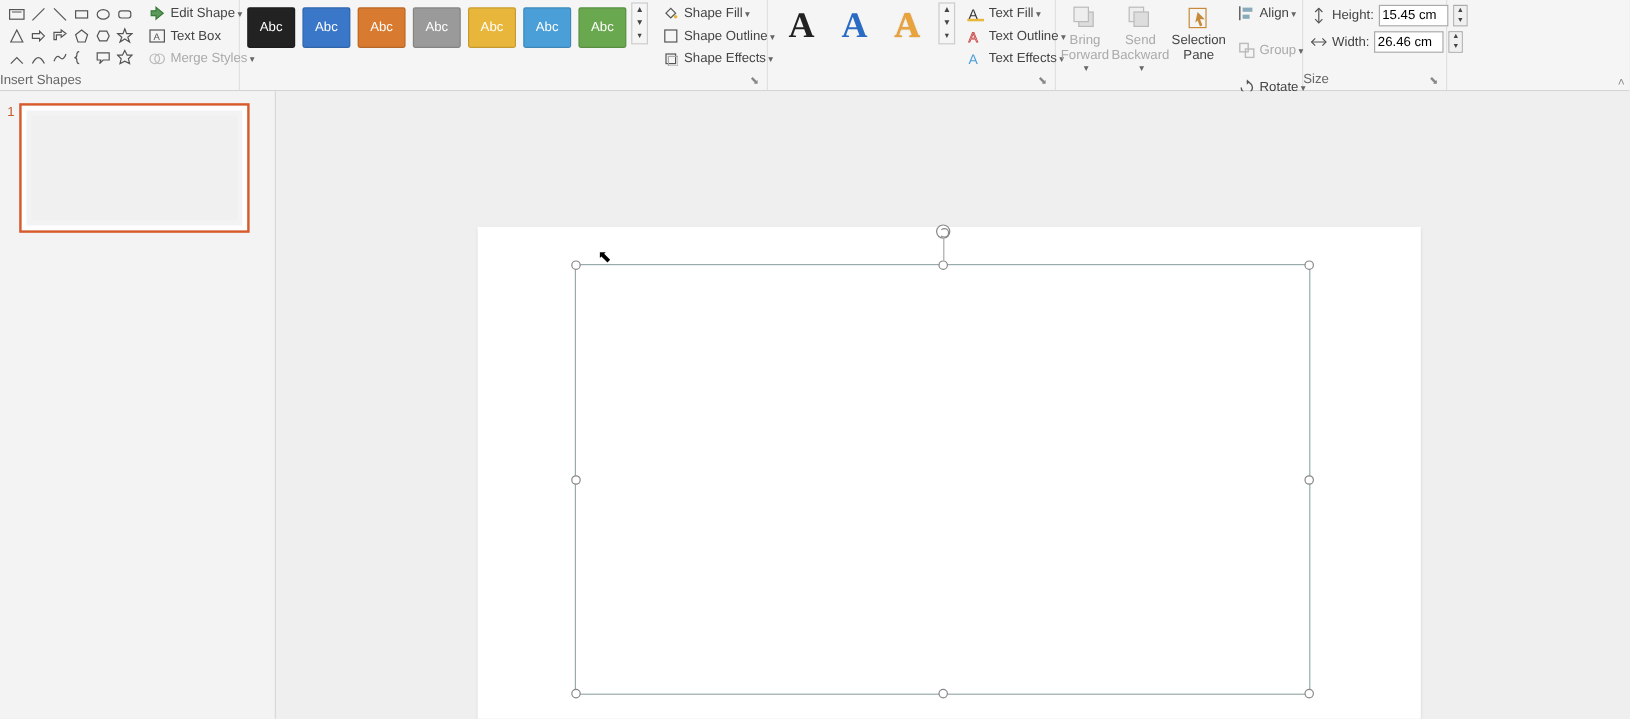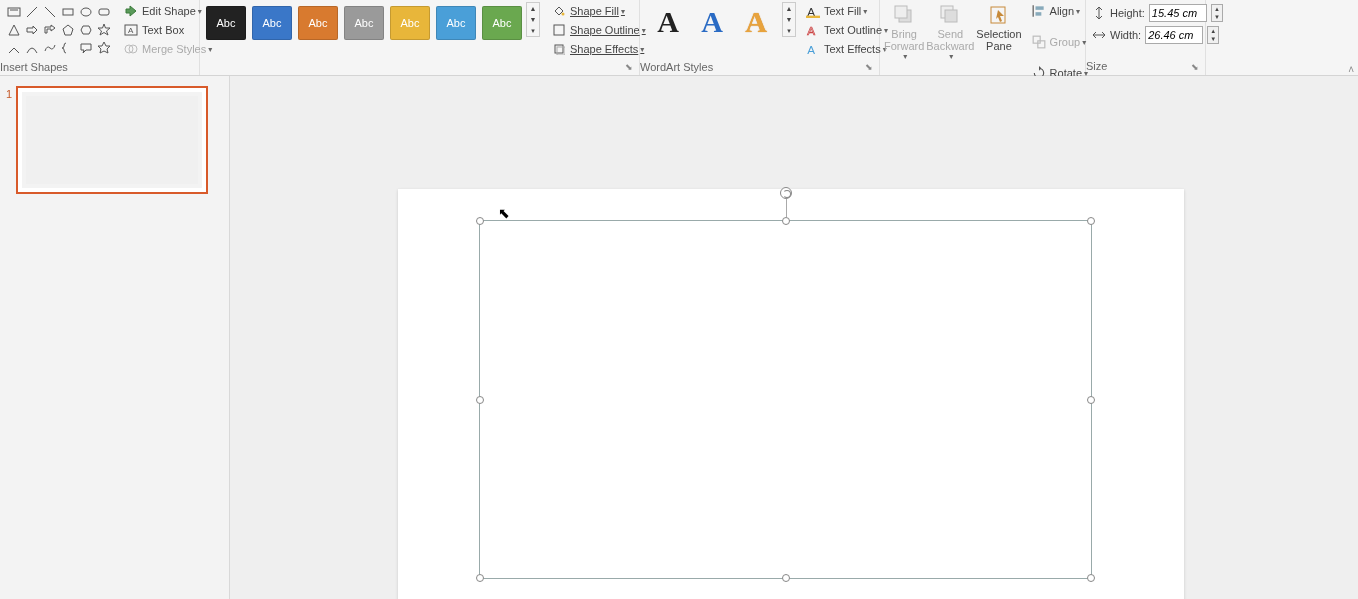--- a/index.html
+++ b/index.html
@@ -20,21 +20,21 @@
   .side-btn { display: flex; align-items: center; height: 18px; padding: 0 4px; cursor: pointer; white-space: nowrap; color:#444;}
   .side-btn.disabled { color: #aaa; }
   .side-btn .ic { width: 14px; height: 14px; margin-right: 4px; display:inline-flex; align-items:center; justify-content:center;}
   .caret { font-size: 8px; margin-left: 2px; color:#666;}
 
   
   .style-gallery { display: flex; align-items: center; gap: 6px; padding: 4px 2px; }
   .style-swatch { width: 40px; height: 34px; border-radius: 2px; display: flex; align-items: center; justify-content: center; font-size: 11px; color: #fff; cursor: pointer; box-shadow: inset 0 0 0 1px rgba(0,0,0,0.15); }
   .gallery-scroll { display:flex; flex-direction:column; margin-left:2px; border:1px solid #ccc; }
   .gallery-scroll div{ width:12px; height:11px; font-size:7px; text-align:center; line-height:11px; cursor:pointer; }
-  .shape-menu { display:flex; flex-direction:column; margin-left:8px; gap:1px;text-decoration:underline; }
+  .shape-menu { display:flex; flex-direction:column; margin-left:8px; gap:1px; }
   .shape-menu .side-btn .ic svg{ width:12px;height:12px; }
 
   
   .wa-gallery{ display:flex; align-items:center; gap:8px; padding:2px 6px;}
   .wa-swatch{ width:36px; height:36px; display:flex; align-items:center; justify-content:center; font-family:"Times New Roman",serif; font-size:30px; font-weight:bold; cursor:pointer;}
   .wa1{ color:#222; }
   .wa2{ color:#2a6bc4; }
   .wa3{ color:#e8a33d; text-shadow:0 0 1px #c47a18; }
   .wa-menu{ display:flex; flex-direction:column; margin-left:6px; gap:1px;}
 
@@ -43,21 +43,21 @@
   .big-btn{ width:48px; display:flex; flex-direction:column; align-items:center; cursor:pointer; padding-top:2px;}
   .big-btn.disabled{ color:#aaa; }
   .big-btn .ic{ width:22px; height:22px; margin-bottom:2px; display:flex;align-items:center;justify-content:center;}
   .big-btn .lbl{ text-align:center; font-size:11px; line-height:12px; }
   .arr-menu{ display:flex; flex-direction:column; gap:13px; margin-left:4px;}
 
   
   .size-body{ display:flex; flex-direction:column; gap:4px; padding:4px 6px;}
   .size-row{ display:flex; align-items:center; gap:4px;}
   .size-row .ic{width:14px;height:14px;}
-  .size-input{ width:58px; height:18px; border:1px solid #aaa; font-size:11px; padding:0 2px; background:#fff;font-style:italic;}
+  .size-input{ width:58px; height:18px; border:1px solid #aaa; font-size:11px; padding:0 2px; background:#fff;}
   .spinner{ display:flex; flex-direction:column; border:1px solid #aaa; }
   .spinner div{ width:10px; height:8px; font-size:6px; line-height:8px; text-align:center; cursor:pointer; background:#f0f0f0;}
 
   
   .collapse-ribbon{ position:absolute; right:4px; top:64px; font-size:10px; color:#888; cursor:pointer;}
 
   
   .workarea{ display:flex; height:calc(599px - 76px); }
   .thumb-panel{ width:230px; background:#f3f3f3; border-right:1px solid #d8d8d8; padding-top:10px;}
   .thumb-wrap{ display:flex; align-items:flex-start; padding-left:6px;}
@@ -308,21 +308,20 @@
           <span class="ic">
               <svg viewBox="0 0 12 12">
                 <text x="1" y="10" font-size="10" fill="#4a9fd8">A</text>
               </svg>
             </span>
           <span>Text Effects</span>
             <span class="caret">▾</span>
         </div>
       </div>
     </div>
-    <div class="group-label">WordArt Styles</div>
     <div class="group-launcher">⬊</div>
   </div>
 
   <div class="group" style="width:206px">
     <div class="group-body arrange-body">
       <div class="big-btn disabled">
         <span class="ic">
             <svg viewBox="0 0 22 22">
               <rect x="6" y="6" width="12" height="12" fill="#ddd" stroke="#bbb"></rect>
               <rect x="2" y="2" width="12" height="12" fill="#eee" stroke="#bbb"></rect>

